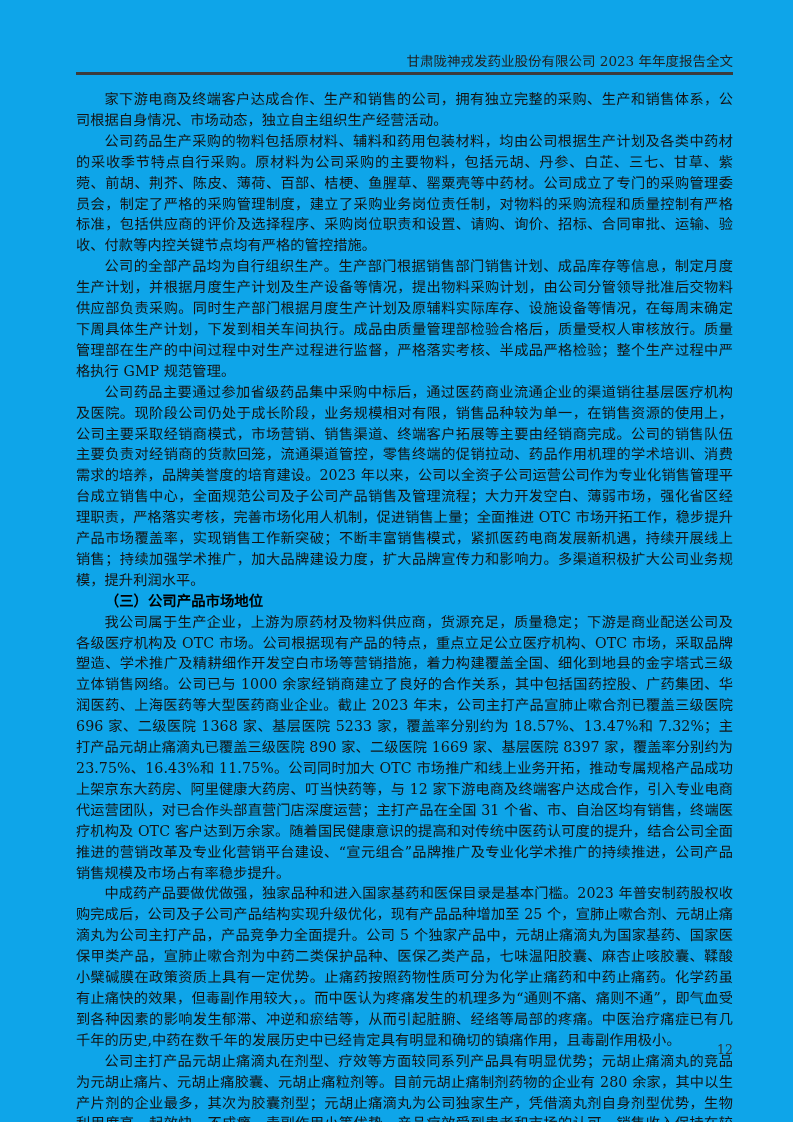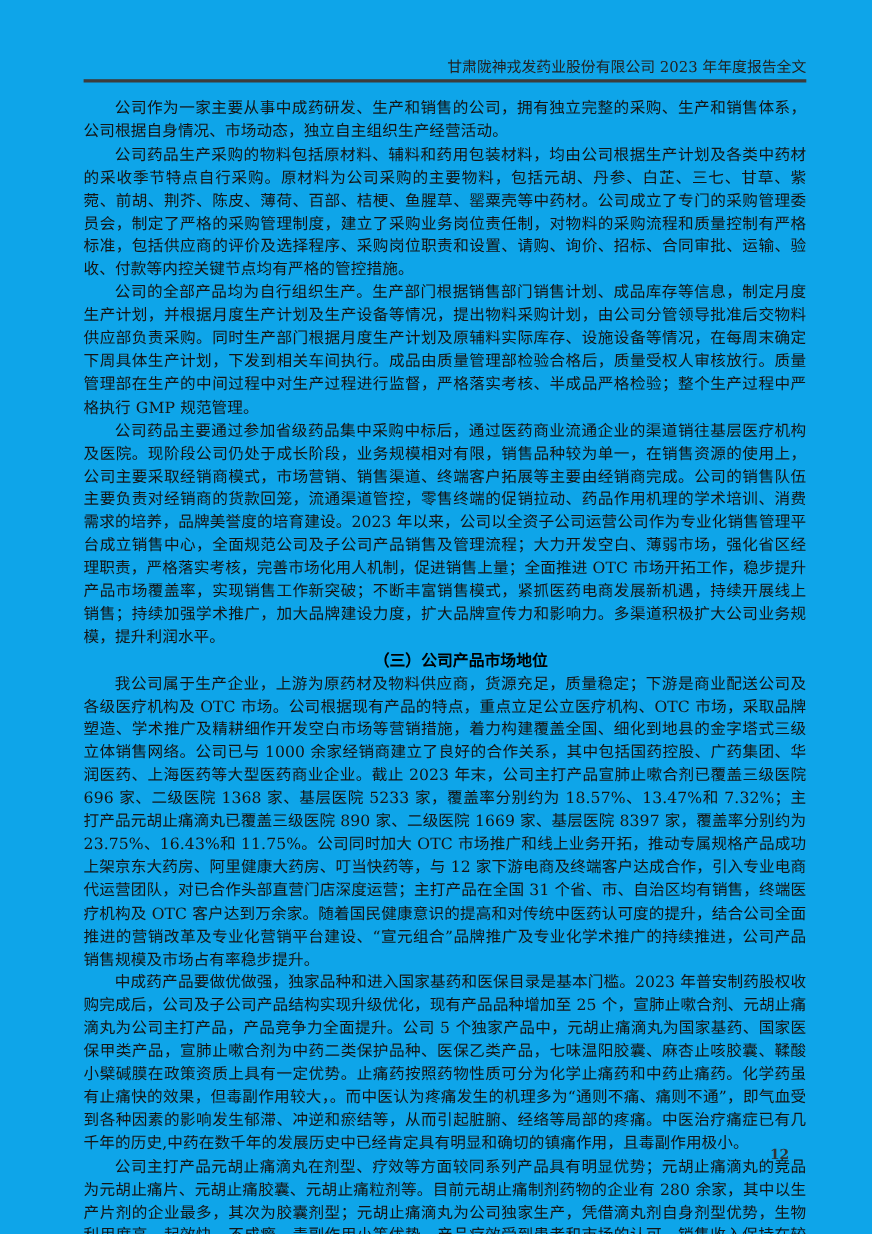--- a/index.html
+++ b/index.html
@@ -51,44 +51,42 @@
     letter-spacing: 0.1px;
     word-break: break-all;
   }
   .heading {
     margin: 0;
     font-size: 14.4px;
     line-height: 20.9px;
     font-weight: bold;
     text-indent: 2em;
     color: #000000;
-    text-align: center;
   }
   .page-number {
     position: absolute;
     top: 1042px;
     left: 700px;
     width: 33px;
-    text-align: left;
+    text-align: right;
     font-size: 12.5px;
     color: #333333;
-    font-weight: bold;
   }
 </style>
 </head>
 <body>
 
 <div class="page">
 
   <div class="doc-header">甘肃陇神戎发药业股份有限公司 2023 年年度报告全文</div>
 
   <div class="doc-header-rule"></div>
 
   <div class="doc-body">
-    <p class="para">公司作为一家主要从事中成药研发、生产和销售的公司，拥有独立完整的采购、生产和销售体系，公司根据自身情况、市场动态，独立自主组织生产经营活动。</p>
+    <p class="para">家下游电商及终端客户达成合作、生产和销售的公司，拥有独立完整的采购、生产和销售体系，公司根据自身情况、市场动态，独立自主组织生产经营活动。</p>
     <p class="para">公司药品生产采购的物料包括原材料、辅料和药用包装材料，均由公司根据生产计划及各类中药材的采收季节特点自行采购。原材料为公司采购的主要物料，包括元胡、丹参、白芷、三七、甘草、紫菀、前胡、荆芥、陈皮、薄荷、百部、桔梗、鱼腥草、罂粟壳等中药材。公司成立了专门的采购管理委员会，制定了严格的采购管理制度，建立了采购业务岗位责任制，对物料的采购流程和质量控制有严格标准，包括供应商的评价及选择程序、采购岗位职责和设置、请购、询价、招标、合同审批、运输、验收、付款等内控关键节点均有严格的管控措施。</p>
     <p class="para">公司的全部产品均为自行组织生产。生产部门根据销售部门销售计划、成品库存等信息，制定月度生产计划，并根据月度生产计划及生产设备等情况，提出物料采购计划，由公司分管领导批准后交物料供应部负责采购。同时生产部门根据月度生产计划及原辅料实际库存、设施设备等情况，在每周末确定下周具体生产计划，下发到相关车间执行。成品由质量管理部检验合格后，质量受权人审核放行。质量管理部在生产的中间过程中对生产过程进行监督，严格落实考核、半成品严格检验；整个生产过程中严格执行 GMP 规范管理。</p>
     <p class="para">公司药品主要通过参加省级药品集中采购中标后，通过医药商业流通企业的渠道销往基层医疗机构及医院。现阶段公司仍处于成长阶段，业务规模相对有限，销售品种较为单一，在销售资源的使用上，公司主要采取经销商模式，市场营销、销售渠道、终端客户拓展等主要由经销商完成。公司的销售队伍主要负责对经销商的货款回笼，流通渠道管控，零售终端的促销拉动、药品作用机理的学术培训、消费需求的培养，品牌美誉度的培育建设。2023 年以来，公司以全资子公司运营公司作为专业化销售管理平台成立销售中心，全面规范公司及子公司产品销售及管理流程；大力开发空白、薄弱市场，强化省区经理职责，严格落实考核，完善市场化用人机制，促进销售上量；全面推进 OTC 市场开拓工作，稳步提升产品市场覆盖率，实现销售工作新突破；不断丰富销售模式，紧抓医药电商发展新机遇，持续开展线上销售；持续加强学术推广，加大品牌建设力度，扩大品牌宣传力和影响力。多渠道积极扩大公司业务规模，提升利润水平。</p>
     <p class="heading">（三）公司产品市场地位</p>
     <p class="para">我公司属于生产企业，上游为原药材及物料供应商，货源充足，质量稳定；下游是商业配送公司及各级医疗机构及 OTC 市场。公司根据现有产品的特点，重点立足公立医疗机构、OTC 市场，采取品牌塑造、学术推广及精耕细作开发空白市场等营销措施，着力构建覆盖全国、细化到地县的金字塔式三级立体销售网络。公司已与 1000 余家经销商建立了良好的合作关系，其中包括国药控股、广药集团、华润医药、上海医药等大型医药商业企业。截止 2023 年末，公司主打产品宣肺止嗽合剂已覆盖三级医院 696 家、二级医院 1368 家、基层医院 5233 家，覆盖率分别约为 18.57%、13.47%和 7.32%；主打产品元胡止痛滴丸已覆盖三级医院 890 家、二级医院 1669 家、基层医院 8397 家，覆盖率分别约为 23.75%、16.43%和 11.75%。公司同时加大 OTC 市场推广和线上业务开拓，推动专属规格产品成功上架京东大药房、阿里健康大药房、叮当快药等，与 12 家下游电商及终端客户达成合作，引入专业电商代运营团队，对已合作头部直营门店深度运营；主打产品在全国 31 个省、市、自治区均有销售，终端医疗机构及 OTC 客户达到万余家。随着国民健康意识的提高和对传统中医药认可度的提升，结合公司全面推进的营销改革及专业化营销平台建设、“宣元组合”品牌推广及专业化学术推广的持续推进，公司产品销售规模及市场占有率稳步提升。</p>
     <p class="para">中成药产品要做优做强，独家品种和进入国家基药和医保目录是基本门槛。2023 年普安制药股权收购完成后，公司及子公司产品结构实现升级优化，现有产品品种增加至 25 个，宣肺止嗽合剂、元胡止痛滴丸为公司主打产品，产品竞争力全面提升。公司 5 个独家产品中，元胡止痛滴丸为国家基药、国家医保甲类产品，宣肺止嗽合剂为中药二类保护品种、医保乙类产品，七味温阳胶囊、麻杏止咳胶囊、鞣酸小檗碱膜在政策资质上具有一定优势。止痛药按照药物性质可分为化学止痛药和中药止痛药。化学药虽有止痛快的效果，但毒副作用较大，。而中医认为疼痛发生的机理多为“通则不痛、痛则不通”，即气血受到各种因素的影响发生郁滞、冲逆和瘀结等，从而引起脏腑、经络等局部的疼痛。中医治疗痛症已有几千年的历史,中药在数千年的发展历史中已经肯定具有明显和确切的镇痛作用，且毒副作用极小。</p>
     <p class="para">公司主打产品元胡止痛滴丸在剂型、疗效等方面较同系列产品具有明显优势；元胡止痛滴丸的竞品为元胡止痛片、元胡止痛胶囊、元胡止痛粒剂等。目前元胡止痛制剂药物的企业有 280 余家，其中以生产片剂的企业最多，其次为胶囊剂型；元胡止痛滴丸为公司独家生产，凭借滴丸剂自身剂型优势，生物利用度高、起效快、不成瘾、毒副作用小等优势，产品疗效受到患者和市场的认可，销售收入保持在较高水平。</p>
   </div>
 
   <div class="page-number">12</div>

